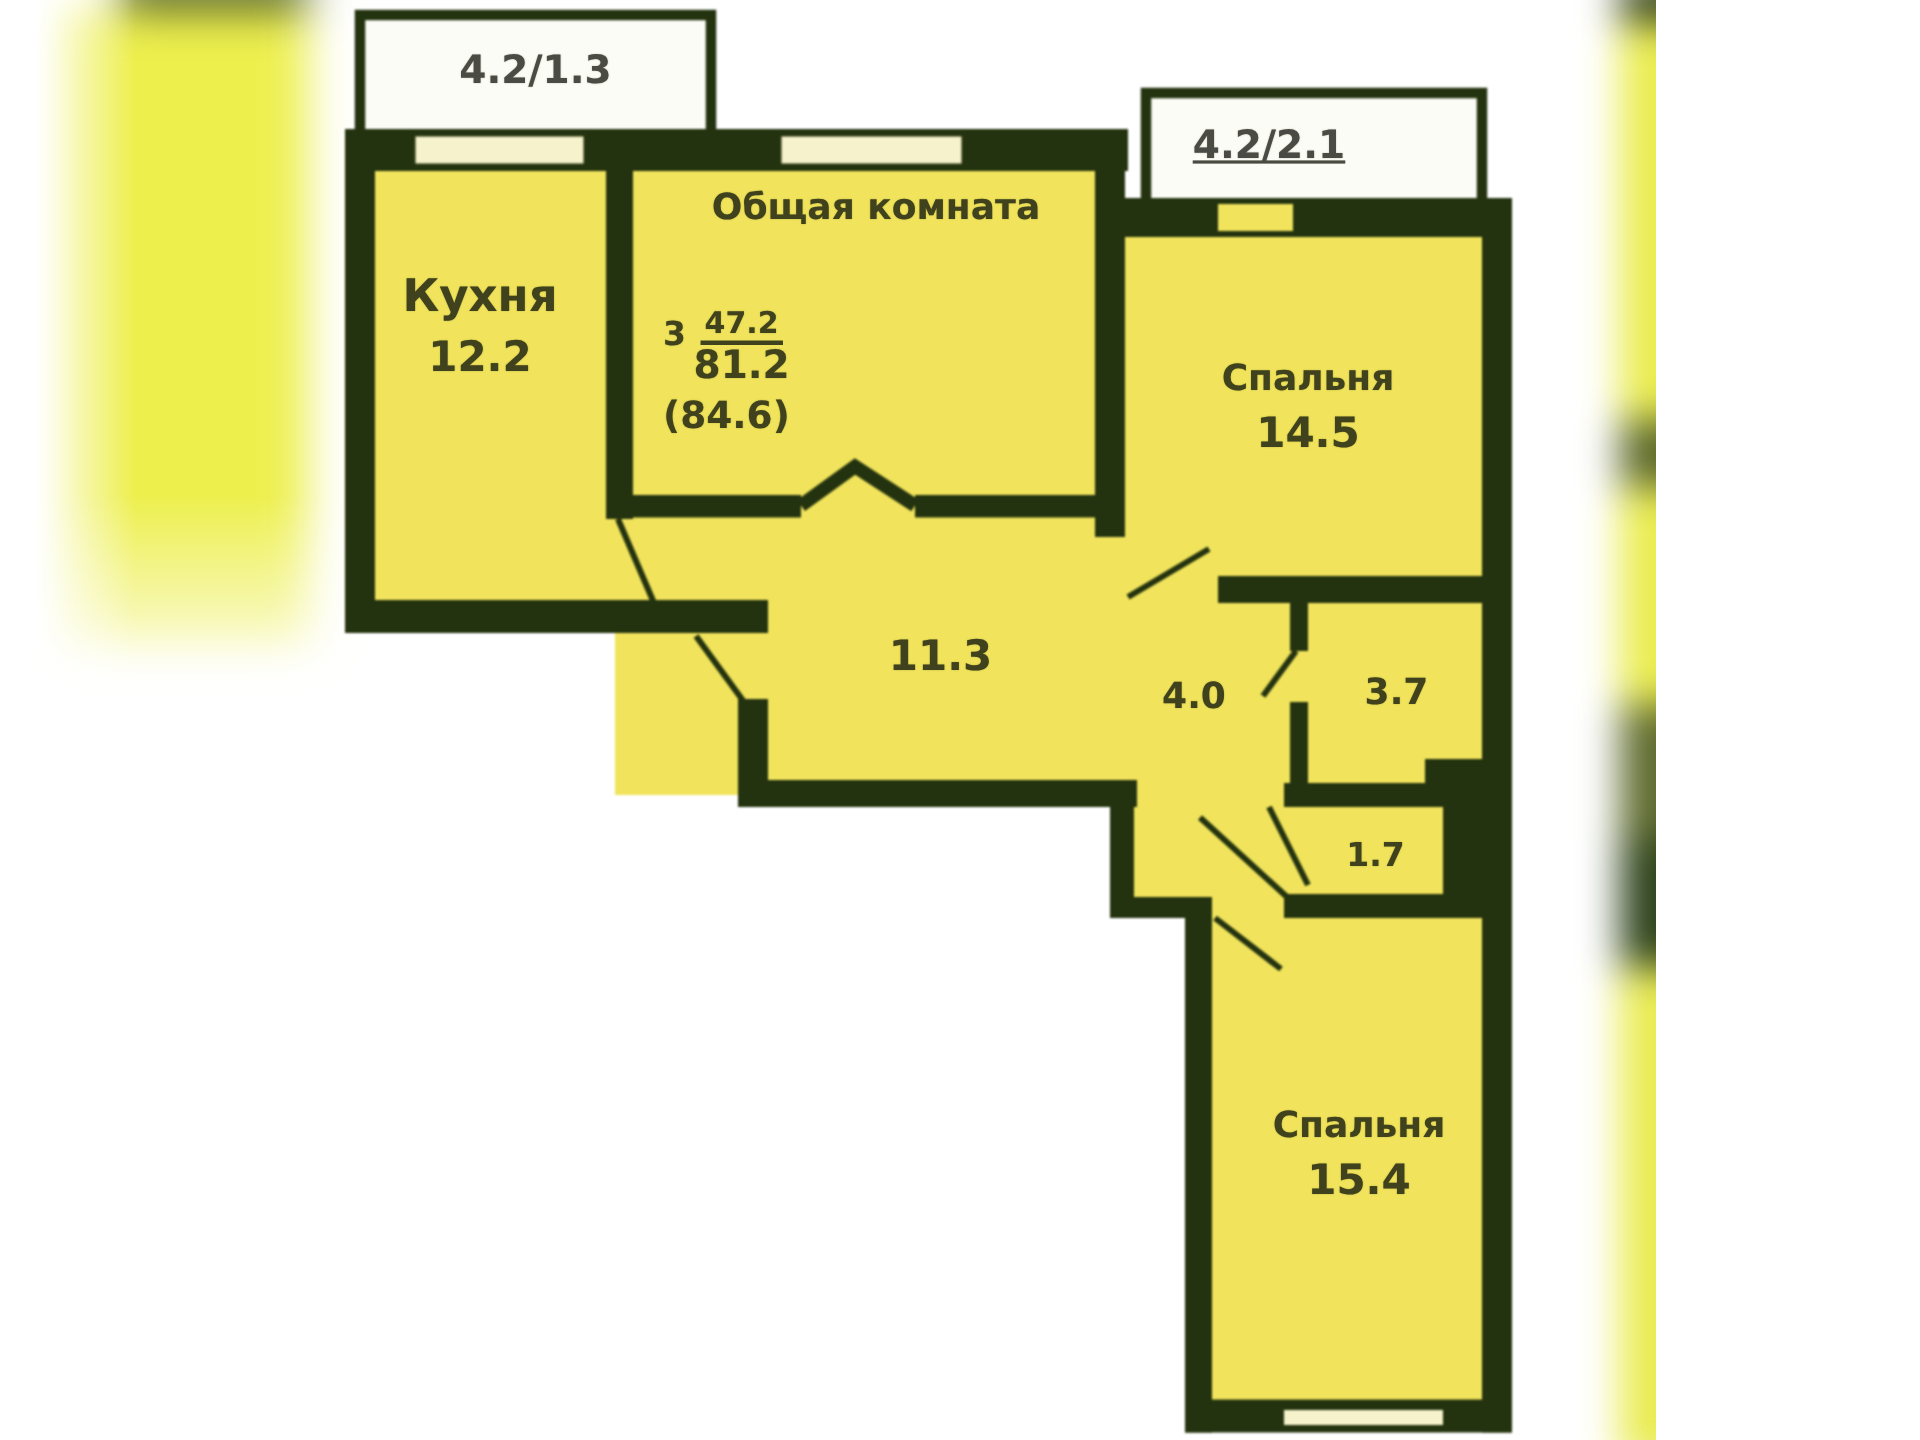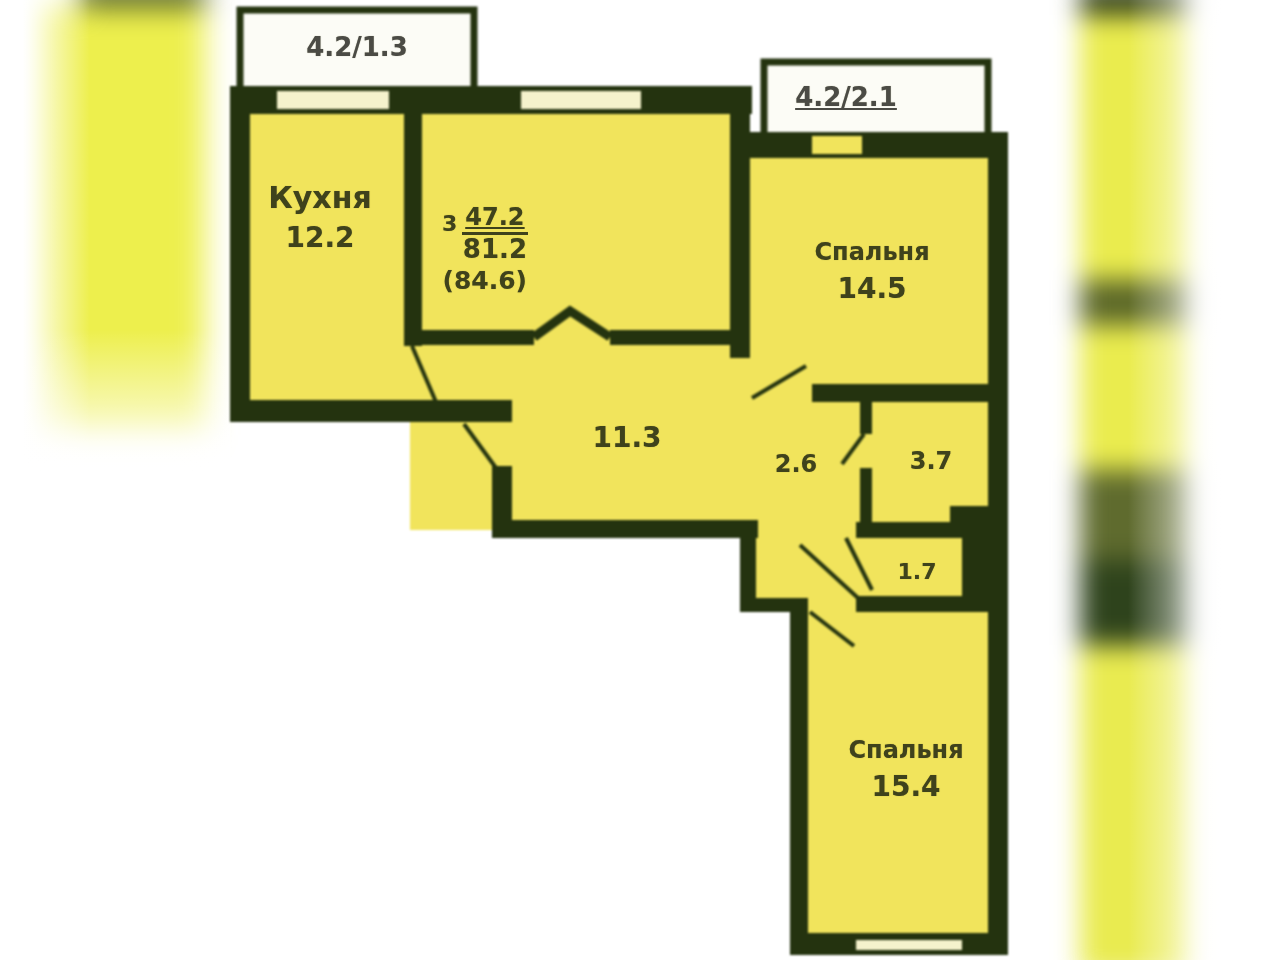--- a/index.html
+++ b/index.html
@@ -1,17 +1,17 @@
 <!DOCTYPE html>
 <html style="--wall: #24330f; --room-fill: #f1e45c; --window-fill: #f5f2cc; --balcony-fill: #fcfcf6; --label-text: #3f421c; --balcony-text: #4b4b45;"><head>
 <meta charset="utf-8">
 <style>
   html,body{margin:0;padding:0;background:#fff;}
   .stage{
-    position:relative;width:1280px;height:960px;overflow:hidden;background:#ffffff;
+    position:relative;width:1104px;height:960px;overflow:hidden;background:#ffffff;
     font-family:"DejaVu Sans",sans-serif;
   }
   
   .frag{position:absolute;filter:blur(15px);}
   .frag .blk{width:100%;}
   .fade{position:absolute;pointer-events:none;}
   
   .plan-svg{position:absolute;left:0;top:0;filter:blur(0.8px);}
   .w{fill:var(--wall,#24330f);}
   .zig{stroke:var(--wall,#24330f);stroke-width:9;fill:none;}
@@ -32,21 +32,21 @@
   .rname.small{font-size:30px;}
   .rarea{font-size:28px;margin-top:6px;}
   .area28{font-size:28px;}
   .area24{font-size:24px;}
   .area22{font-size:22px;text-align:right;}
   .balcony-lbl{color:var(--balcony-text,#4b4b45);font-size:26px;font-weight:600;}
   .summary{display:flex;flex-direction:column;align-items:center;}
   .srow{display:flex;align-items:flex-start;gap:5px;}
   .scount{font-size:22px;margin-top:7px;}
   .sfrac{display:flex;flex-direction:column;align-items:center;line-height:1.15;}
-  .snum{font-size:24px;border-bottom:3px solid var(--label-text,#3f421c);padding:0 3px;text-decoration:underline;}
+  .snum{font-size:20px;border-bottom:3px solid var(--label-text,#3f421c);padding:0 3px;}
   .sden{font-size:26px;}
   .stot{font-size:25px;margin-top:2px;}
 </style>
 </head>
 <body>
 
 <div class="stage">
 
   <div class="frag" style="left:25px;top:-20px;width:180px;height:455px;">
     <div class="blk" style="height:25px;background:#3a4a1e;margin-left:30%;width:70%;"></div>
@@ -126,20 +126,21 @@
       <line class="door" x1="800" y1="545" x2="858" y2="598"></line>
       <line class="door" x1="810" y1="612" x2="854" y2="646"></line>
     </g>
   </svg>
 
   <div class="lbl balcony-lbl" style="left:357px;top:47px;">4.2/1.3</div>
 
   <div class="lbl balcony-lbl" style="left:846px;top:97px;text-decoration:underline;">4.2/2.1</div>
 
   <div class="room-lbl" style="left:584px;top:124px;">
+    <div class="rname">Общая комната</div>
   </div>
 
   <div class="room-lbl" style="left:320px;top:180px;">
     <div class="rname small">Кухня</div>
     <div class="rarea">12.2</div>
   </div>
 
   <div class="room-lbl" style="left:872px;top:238px;">
     <div class="rname">Спальня</div>
     <div class="rarea">14.5</div>
@@ -151,21 +152,21 @@
       <span class="sfrac">
         <span class="snum">47.2</span>
         <span class="sden">81.2</span>
       </span>
     </div>
     <div class="stot">(84.6)</div>
   </div>
 
   <div class="lbl area28" style="left:627px;top:437px;">11.3</div>
 
-  <div class="lbl area24" style="left:796px;top:464px;">2.6</div>
+  <div class="lbl area24" style="left:796px;top:464px;">4.0</div>
 
   <div class="lbl area24" style="left:931px;top:461px;">3.7</div>
 
   <div class="lbl area22" style="left:917px;top:571px;">1.7</div>
 
   <div class="room-lbl" style="left:906px;top:736px;">
     <div class="rname">Спальня</div>
     <div class="rarea">15.4</div>
   </div>
 

